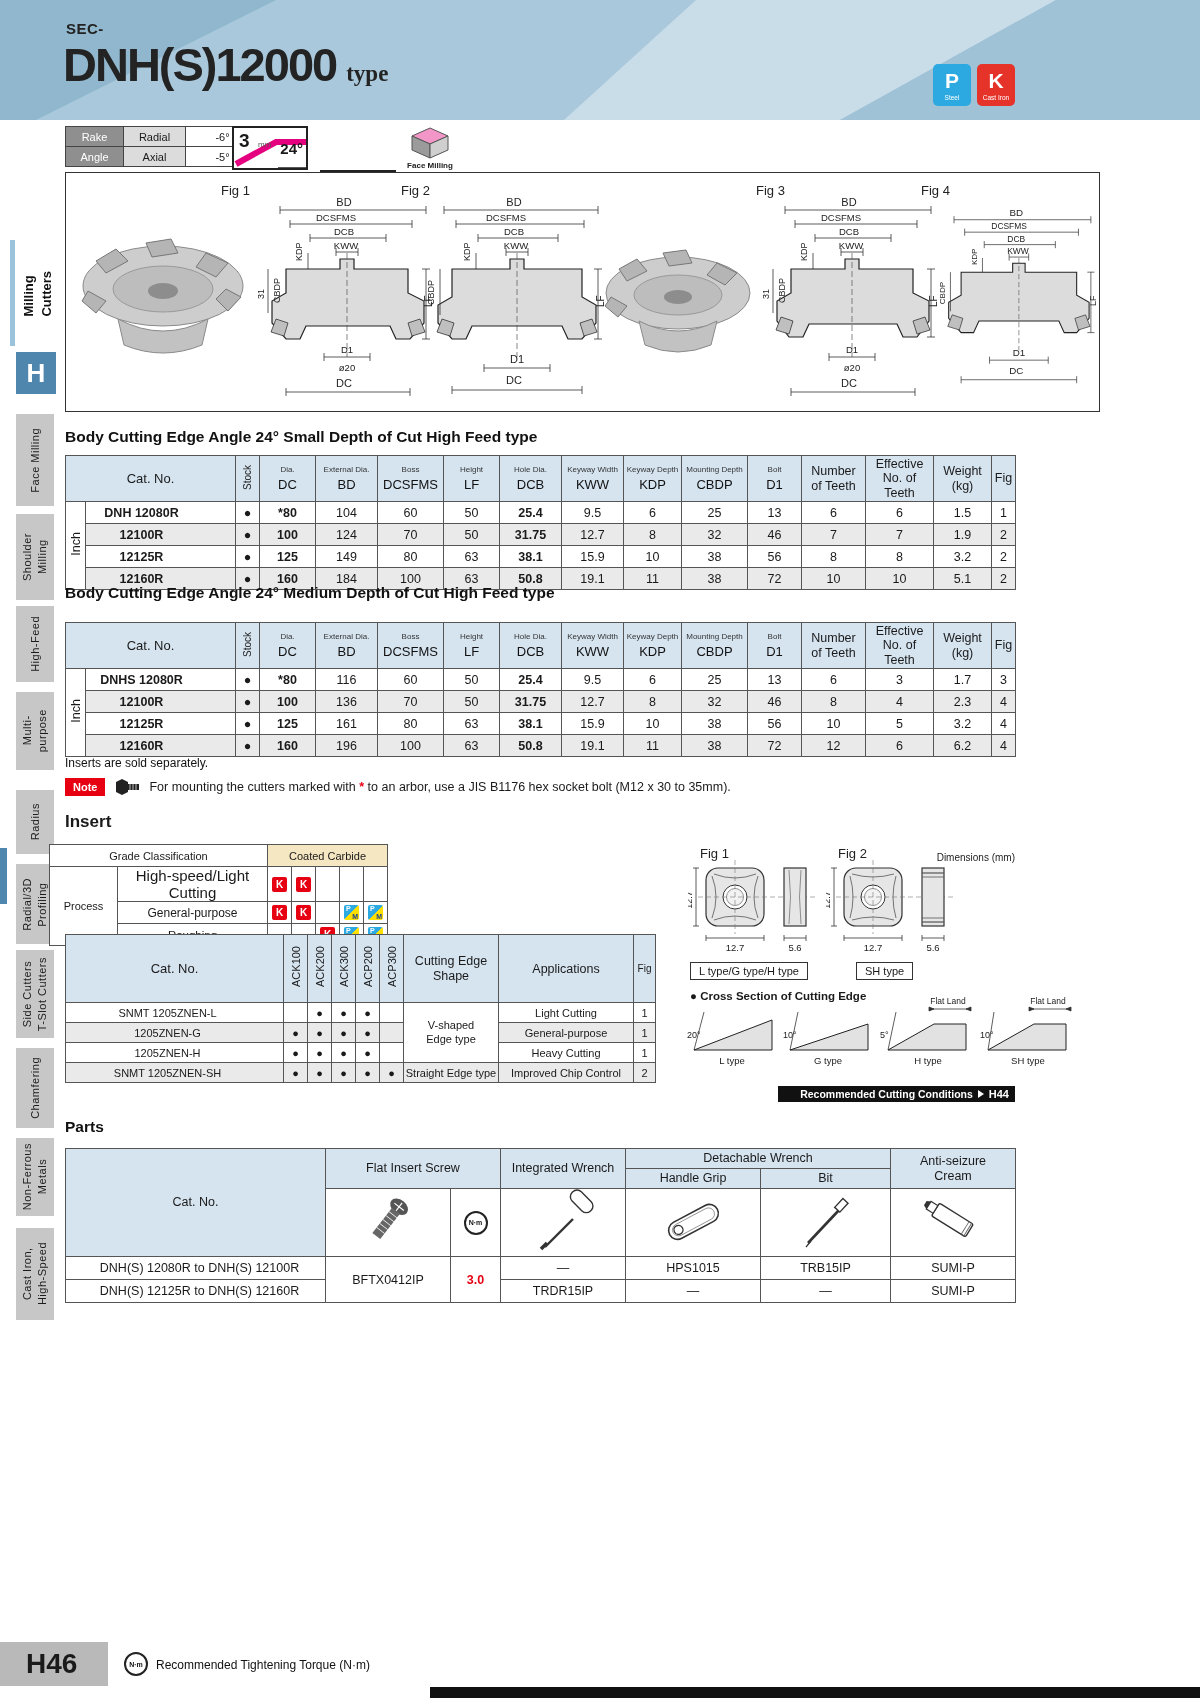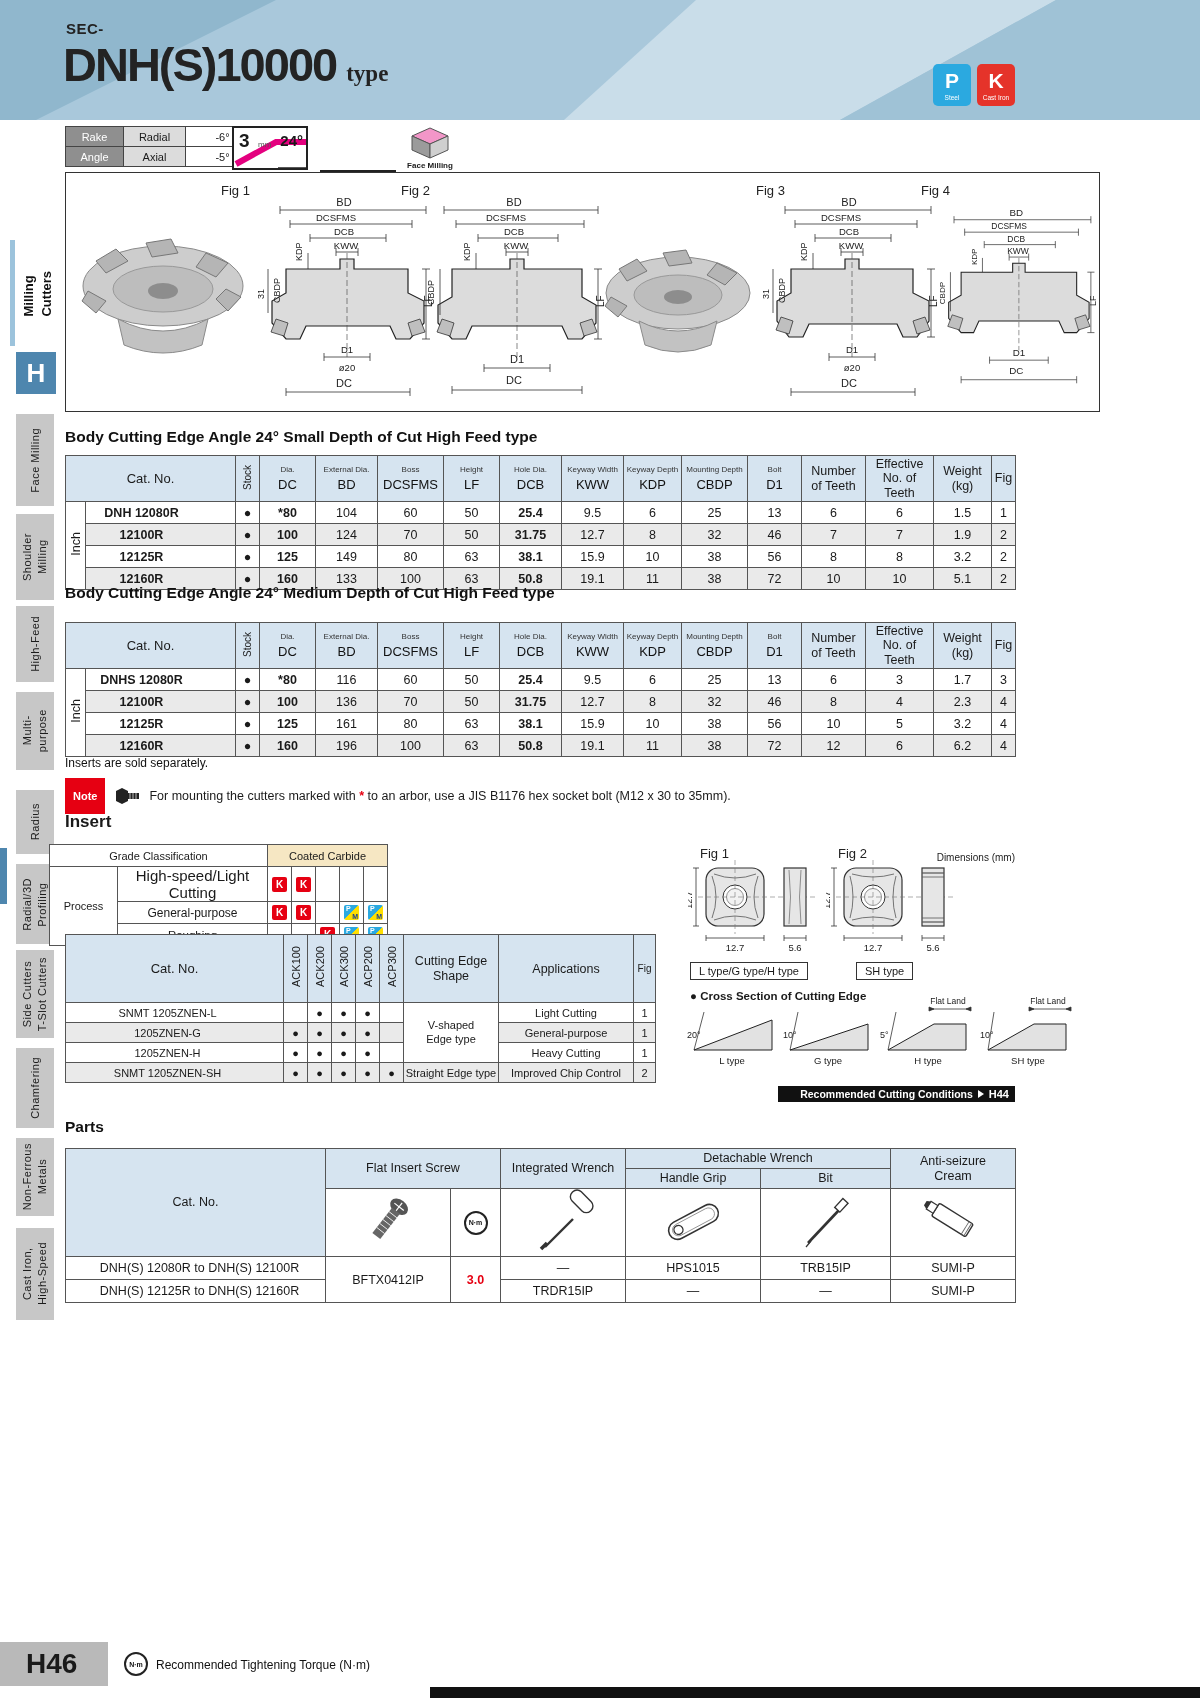--- a/index.html
+++ b/index.html
@@ -31,21 +31,21 @@
 
   
   table.spec { border-collapse:collapse; }
   table.spec td { border:1px solid #444; height:20px; font-size:11px; text-align:center; }
   td.sp-dark { background:#8f8f8f; color:#fff; width:58px; }
   td.sp-mid  { background:#dcdcdc; width:62px; }
   td.sp-val  { background:#fff; width:74px; }
   .depthbox { width:76px; height:44px; border:2px solid #222; background:#fff; position:relative; overflow:hidden; }
   .depthbox .num { position:absolute; left:5px; top:2px; font-size:19px; font-weight:bold; }
   .depthbox .unit { position:absolute; left:24px; top:12px; font-size:8px; color:#555; }
-  .depthbox .ang { position:absolute; right:3px; bottom:19px; font-size:15px; font-weight:bold; }
+  .depthbox .ang { position:absolute; right:3px; bottom:11px; font-size:15px; font-weight:bold; }
   .depthcap { font-size:10.5px; text-align:center; width:86px; }
   .facecap { font-size:8px; font-weight:bold; text-align:center; width:52px; }
 
   
   .figbox { left:65px; top:172px; width:1035px; height:240px; border:1px solid #333; background:#fff; }
   .figlabel { font-size:13px; color:#222; }
   .dt { font-family:"Liberation Sans",sans-serif; fill:#222; }
 
   
   .sec-title { font-size:15.5px; font-weight:bold; color:#111; }
@@ -62,21 +62,21 @@
   table.dim td { height:22px; font-size:12.5px; }
   table.dim tbody tr:nth-child(even) { background:#eaeaea; }
   td.inchcell { background:#fff !important; font-size:11px; }
   td.c-cat { text-align:right; padding-right:38px; font-weight:bold; font-size:13px; white-space:nowrap; }
   td.c-bold { font-weight:bold; }
   td.c-stock { font-size:10px; }
 
   
   .soldnote { font-size:12px; color:#111; }
   .noterow { display:flex; align-items:center; gap:7px; }
-  .notebadge { background:#e60012; color:#fff; font-size:11px; font-weight:bold; padding:12px 8px; }
+  .notebadge { background:#e60012; color:#fff; font-size:11px; font-weight:bold; padding:3px 8px; }
   .notetext { font-size:12.5px; }
   .star { color:#e60012; font-weight:bold; }
 
   
   .h-insert { font-size:17px; font-weight:bold; }
   table.grade { border-collapse:collapse; table-layout:fixed; width:338px; }
   table.grade td { border:1px solid #555; text-align:center; height:22px; font-size:11px; background:#fff; }
   td.tan { background:#f6e7c3 !important; font-size:12.5px; }
   td.gclass { font-size:12.5px; }
   .kb { display:inline-block; width:15px; height:15px; background:#e60012; color:#fff; font-size:10px; font-weight:bold; line-height:15px; border-radius:2px; vertical-align:middle; }
@@ -125,21 +125,21 @@
 </head>
 <body>
 
 <div class="abs banner">
   <div class="poly p1"></div>
   <div class="poly p2"></div>
   <div class="poly p3"></div>
 </div>
 <div class="abs series">SEC-</div>
 <div class="abs bigtitle">
-  <span class="main">DNH(S)10000</span><span class="suffix">type</span>
+  <span class="main">DNH(S)12000</span><span class="suffix">type</span>
 </div>
 <div class="abs badge" style="left:933px;top:64px;background:#2ba9e0;">
   <span class="bl">P</span>
   <span class="bc">Steel</span>
 </div>
 <div class="abs badge" style="left:977px;top:64px;background:#e5332a;">
   <span class="bl">K</span>
   <span class="bc">Cast Iron</span>
 </div>
 
@@ -486,21 +486,21 @@
         <td>56</td>
         <td>8</td>
         <td>8</td>
         <td>3.2</td>
         <td>2</td>
       </tr>
     <tr>
         <td class="c-cat">12160R</td>
         <td class="c-stock">●</td>
         <td class="c-bold">160</td>
-        <td>133</td>
+        <td>184</td>
         <td>100</td>
         <td>63</td>
         <td class="c-bold">50.8</td>
         <td>19.1</td>
         <td>11</td>
         <td>38</td>
         <td>72</td>
         <td>10</td>
         <td>10</td>
         <td>5.1</td>

